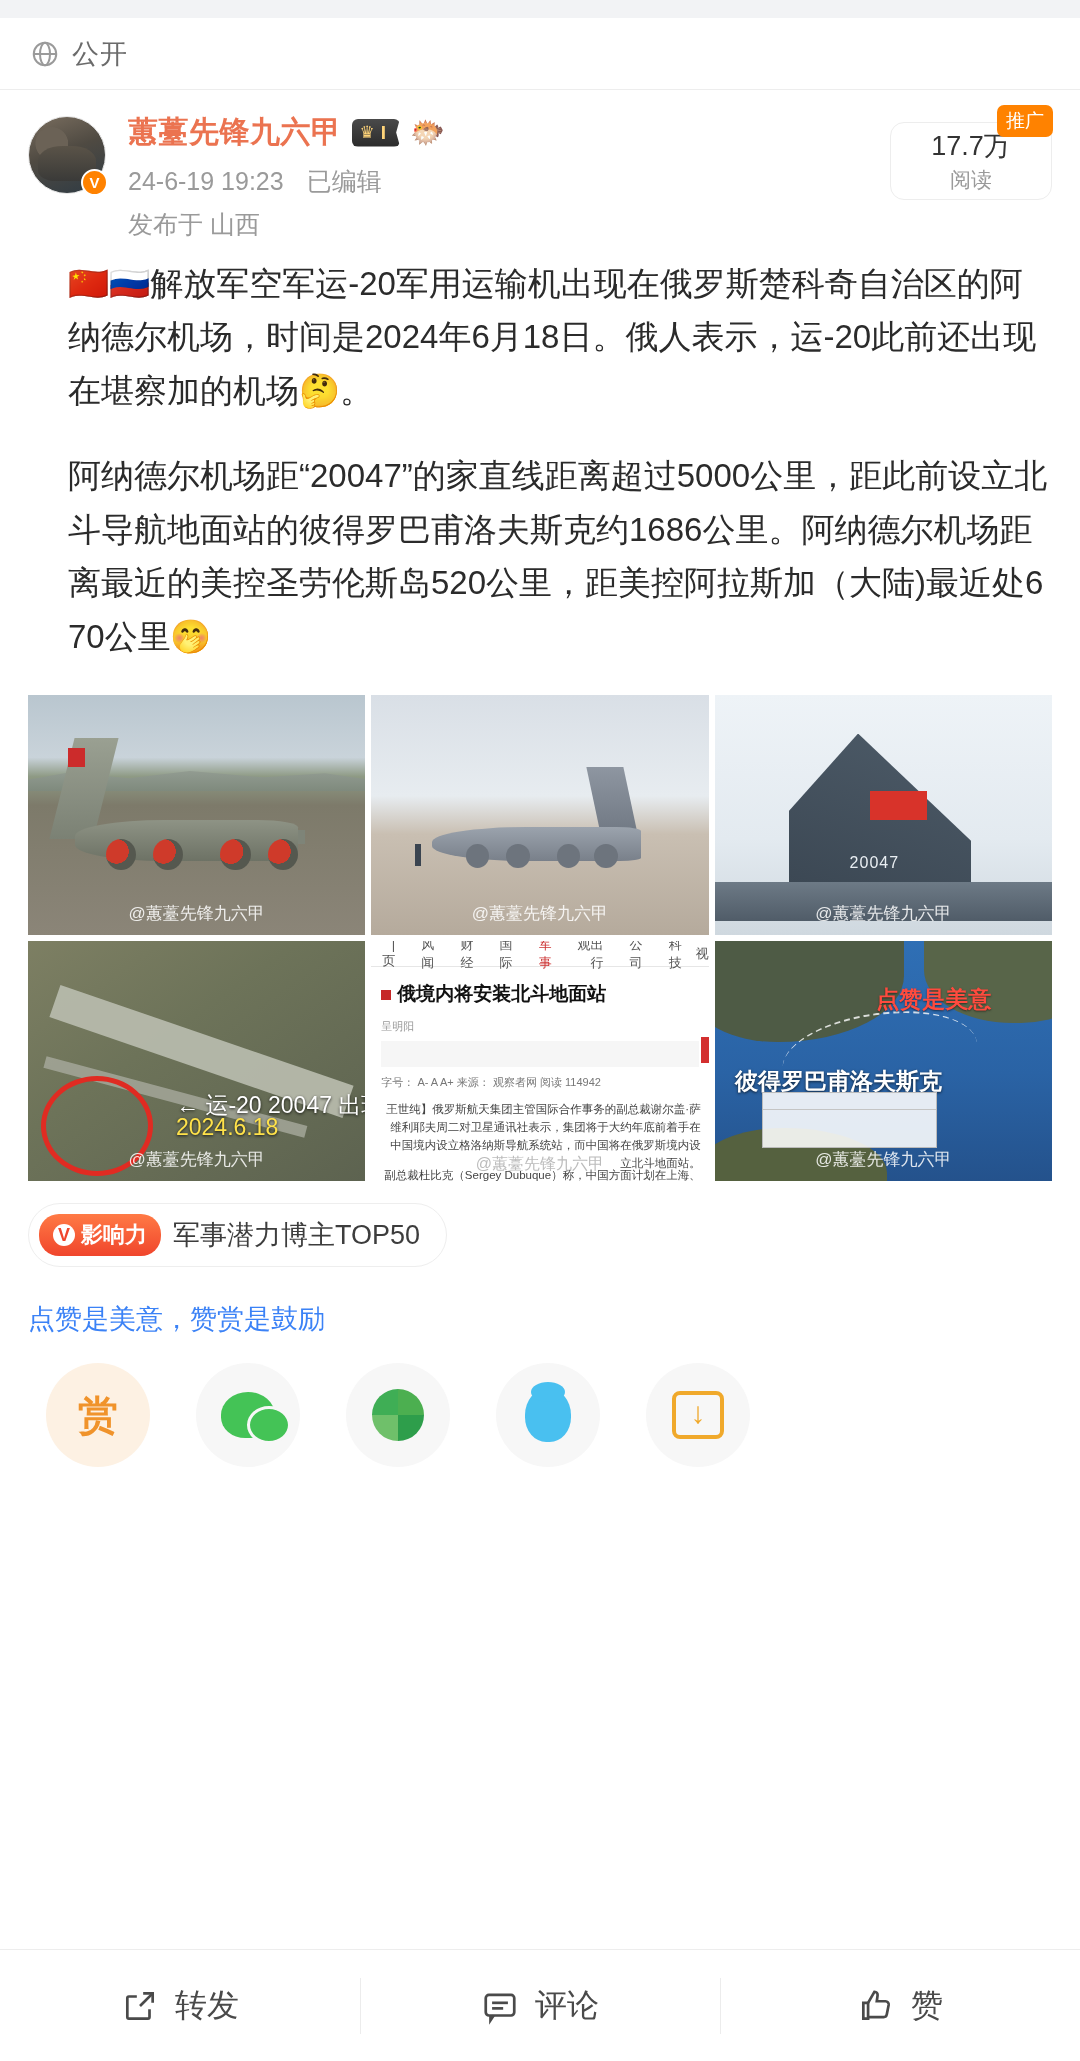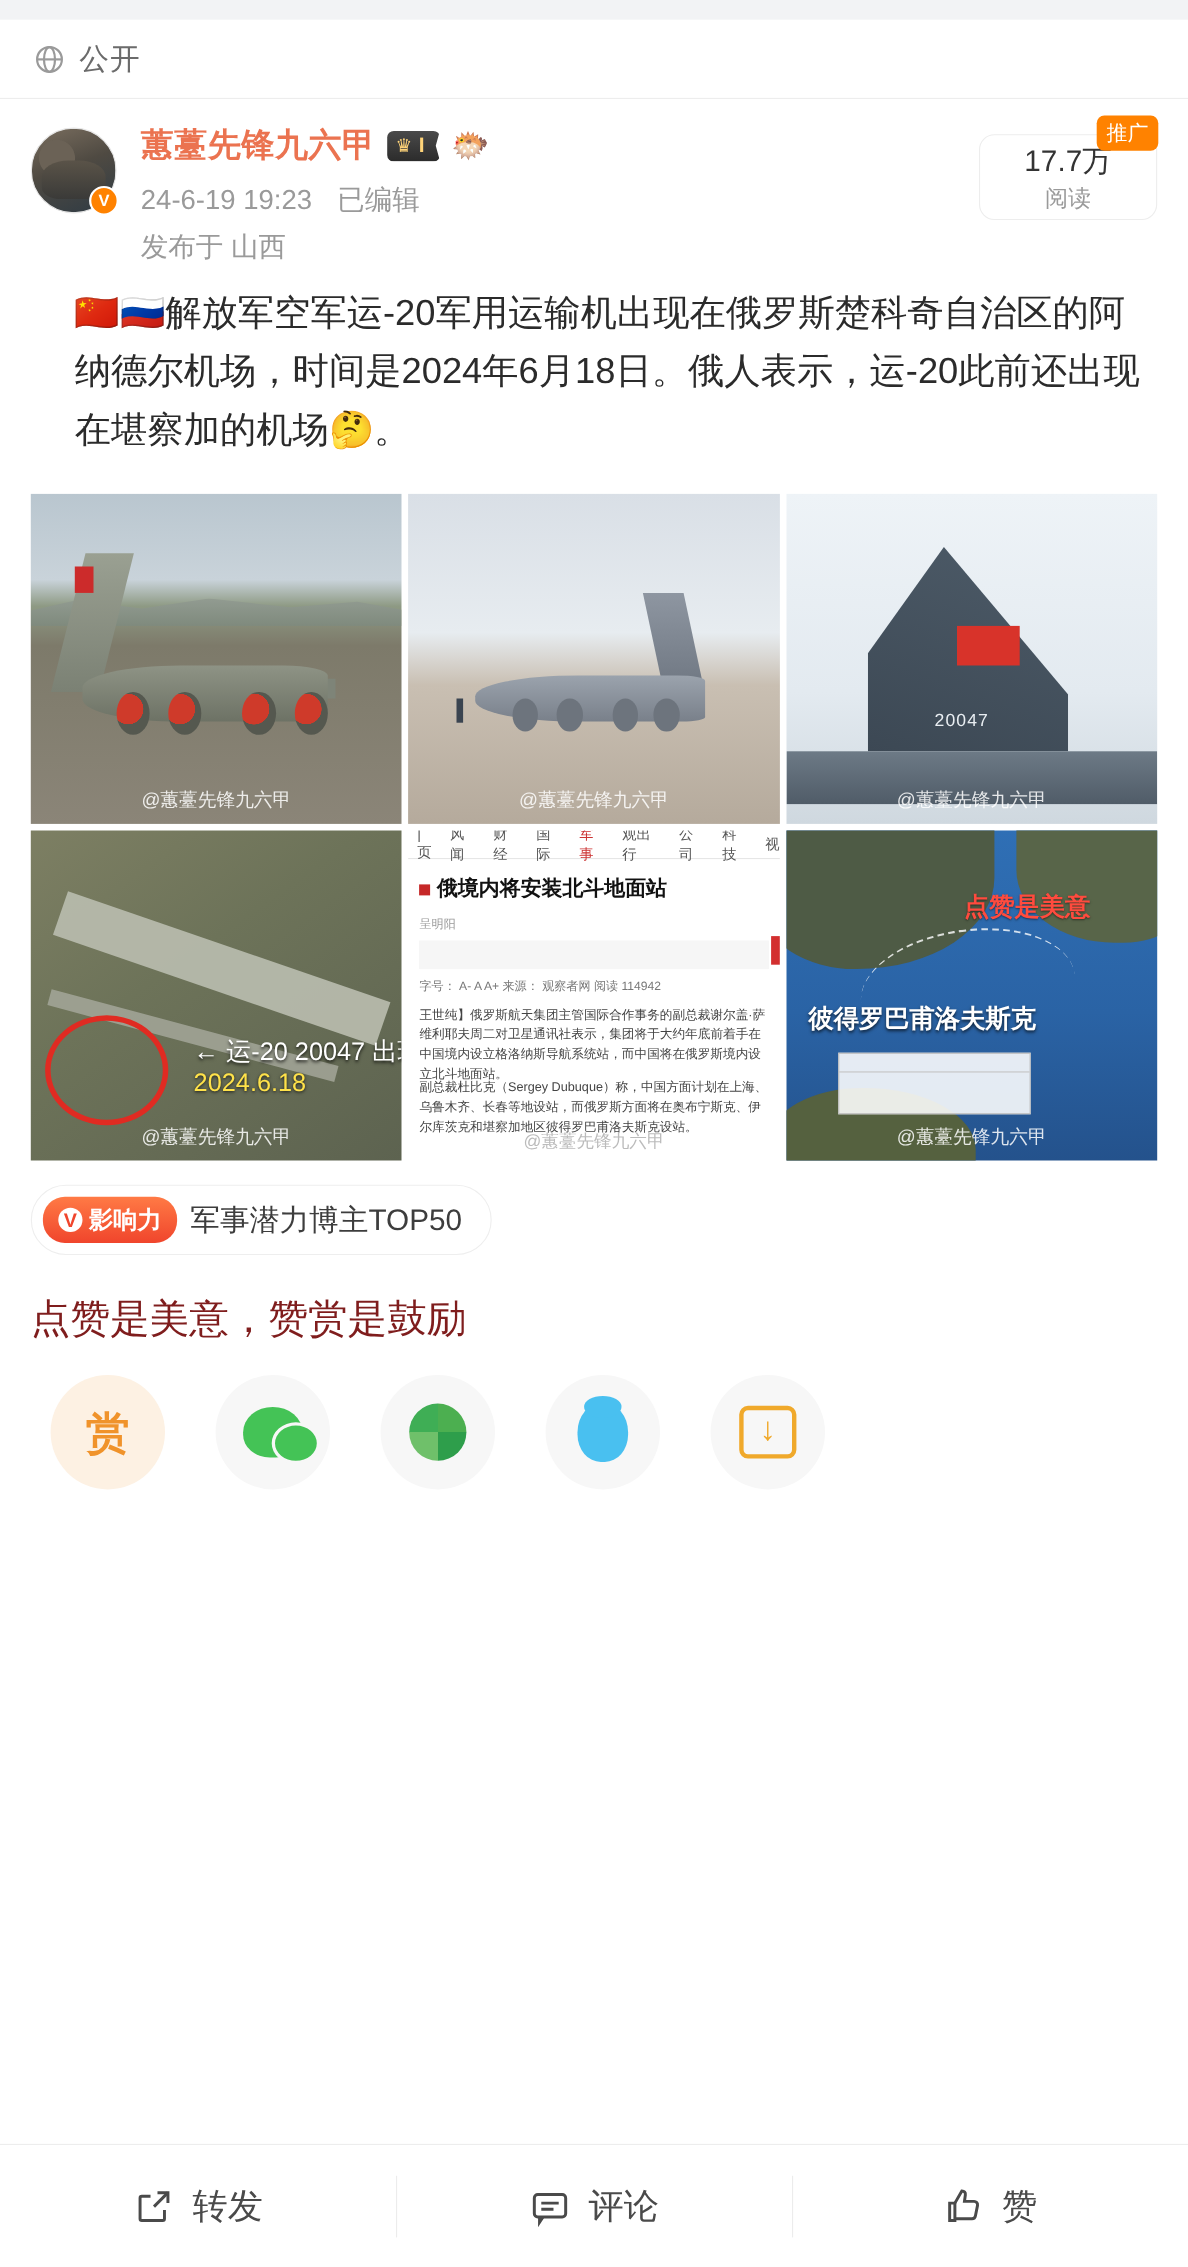--- a/index.html
+++ b/index.html
@@ -92,21 +92,21 @@
   .tags {
     font-size: 33px; color:#5d7fa6; line-height:1.5;
     margin: 4px 0 18px 0; word-break: break-all;
   }
 
   
   .img-grid {
     display:grid; grid-template-columns: repeat(3, 1fr);
     gap: 6px; padding: 0 28px;
   }
-  .cell { position:relative; height: 300px; overflow:hidden; background:#ddd; }
+  .cell { position:relative; height: 240px; overflow:hidden; background:#ddd;text-align:right; }
   .wm {
     position:absolute; left:50%; transform:translateX(-50%);
     bottom:10px; color:rgba(255,255,255,.85); font-size:17px; white-space:nowrap;
   }
 
   
   .img1 {
     background:
       linear-gradient(180deg,#b9c6cf 0%, #c9d3da 26%, #8e9a84 34%, #7d7a6a 46%, #8b8578 100%);
   }
@@ -202,21 +202,21 @@
     display:inline-flex; align-items:center; gap:6px;
     background: linear-gradient(180deg,#ff7a45,#f0452c);
     color:#fff; font-size:22px; font-weight:bold; border-radius:20px;
     padding:6px 14px;
   }
   .inf-v { font-size:18px; background:#fff; color:#f0452c; border-radius:50%;
     width:22px; height:22px; display:inline-flex; align-items:center; justify-content:center; font-weight:bold;}
   .inf-text { font-size:27px; color:#3d3d3d; }
 
   
-  .reward-note { padding: 34px 12px 0 28px; font-size:36px; color:#7f1d1d; }
+  .reward-note { padding: 34px 12px 0 28px; font-size:27px; color:#3b82f6; }
   .reward-icons { display:flex; gap:46px; padding: 26px 46px 0 46px; }
   .rbtn {
     width:104px; height:104px; border-radius:50%; background:#f7f7f7;
     display:flex; align-items:center; justify-content:center; flex:0 0 auto;
   }
   .rbtn.first { background:#fdf1e3; }
   .rbtn .lbl { font-size:40px; color:#f0932b; font-weight:bold; }
   .ico-wechat { width:54px; height:46px; background:#44c356; border-radius:50% 50% 45% 45%; position:relative; }
   .ico-wechat::after{ content:""; position:absolute; right:-16px; bottom:-6px; width:38px; height:32px;
     background:#44c356; border-radius:50%; border:3px solid #f7f7f7; }
@@ -283,20 +283,21 @@
 
     <div class="read-pill">
       <span class="promo-tag">推广</span>
       <span class="read-count">17.7万</span>
       <span class="read-label">阅读</span>
     </div>
   </div>
 
   <div class="post-body">
     <p class="para">🇨🇳🇷🇺解放军空军运-20军用运输机出现在俄罗斯楚科奇自治区的阿纳德尔机场，时间是2024年6月18日。俄人表示，运-20此前还出现在堪察加的机场🤔。</p>
+    <p class="para">阿纳德尔机场距“20047”的家直线距离超过5000公里，距此前设立北斗导航地面站的彼得罗巴甫洛夫斯克约1686公里。阿纳德尔机场距离最近的美控圣劳伦斯岛520公里，距美控阿拉斯加（大陆)最近处670公里🤭</p>
   </div>
 
   <div class="img-grid">
 
     <div class="cell img1">
       <div class="hills"></div>
       <div class="tail"></div>
         <div class="tailstripe"></div>
       <div class="wing"></div>
       <div class="fuse"></div>

